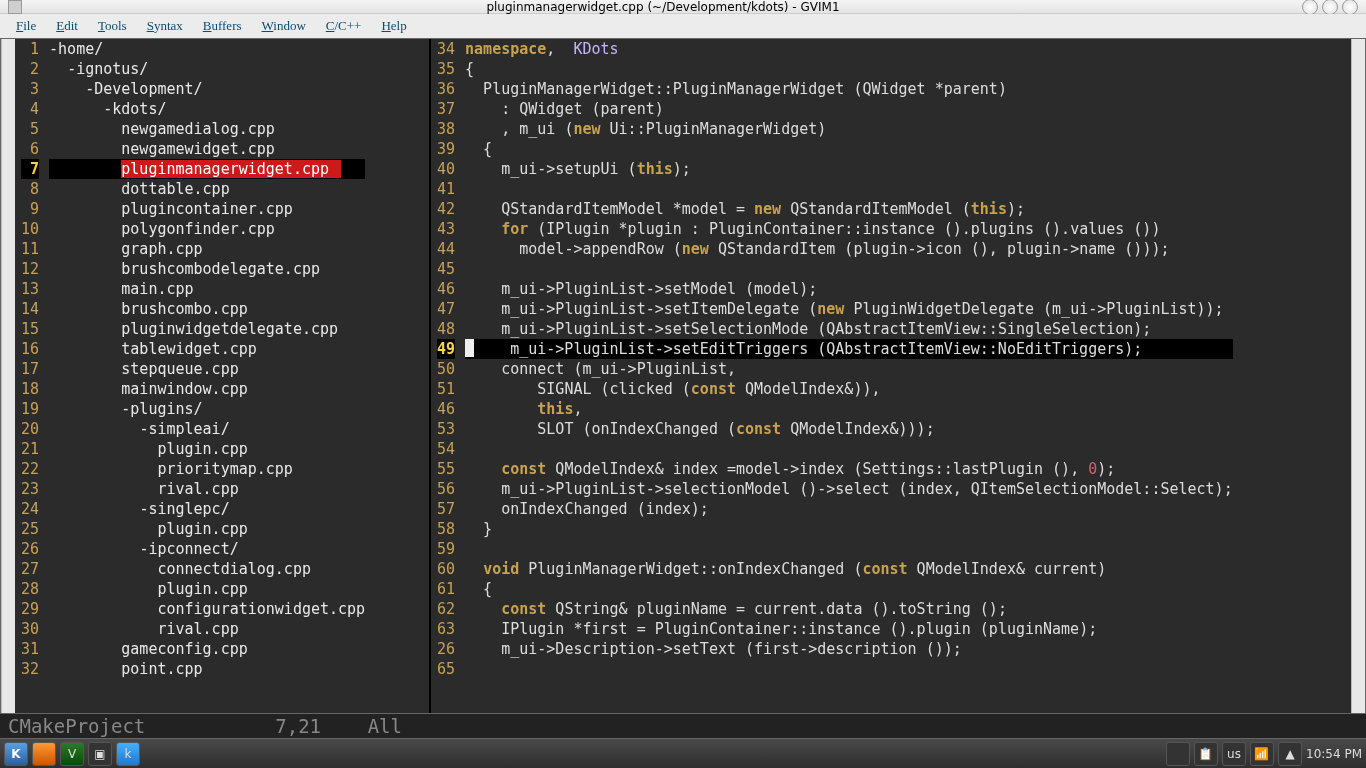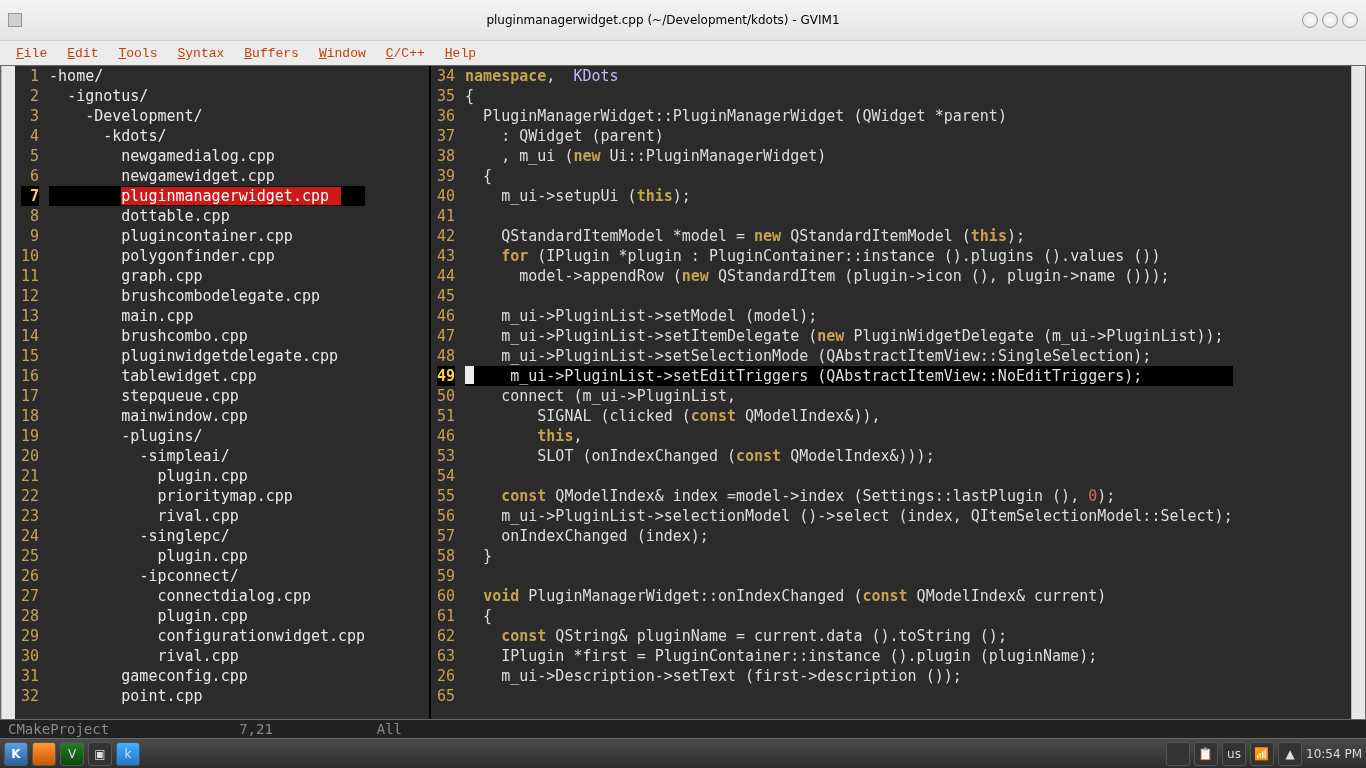--- a/index.html
+++ b/index.html
@@ -12,21 +12,21 @@
   overflow: hidden;
   position: relative;
 }
 .window {
   background: #ececec;
   height: 738px;
   display: flex;
   flex-direction: column;
 }
 .titlebar {
-  height: 41px;
+  height: 14px;
   padding: 2px 8px;
   display: flex;
   align-items: center;
   font-family: "DejaVu Sans", sans-serif;
   font-size: 12px;
   color: #000;
   background: linear-gradient(#f4f4f4, #e4e4e4);
   border-bottom: 1px solid #ccc;
 }
 .titlebar .title { flex: 1; text-align: center; }
@@ -37,23 +37,23 @@
 }
 .titlebar .app-icon {
   width: 14px; height: 14px; background: #cfcfcf; border:1px solid #999; margin-right:6px;
 }
 .menubar {
   height: 24px;
   padding: 0 8px;
   display: flex;
   align-items: center;
   gap: 4px;
-  font-family: Liberation Mono, monospace;
+  font-family: Liberation Serif, serif;
   font-size: 13px;
-  color: #c2410c;
+  color: #0c4a6e;
   background: #ececec;
 }
 .menubar .menu-item { padding: 2px 8px; cursor: default; }
 .menubar .menu-item .ul { text-decoration: underline; }
 .editor {
   flex: 1;
   display: flex;
   background: #2b2b2b;
   color: #ddd;
   line-height: 20px;
@@ -90,21 +90,21 @@
 .codecol .file { color: #e8e8e8; }
 .codecol .kw { color: #C7A252; font-weight: bold; }
 .codecol .type { color: #c4b5fd; }
 .codecol .num { color: #cc6666; }
 .codecol .cursor-line { background: #000; }
 .cursor-block {
   display: inline-block; width: 9px; height: 18px; background: #eee; vertical-align: -3px;
 }
 .statusbar {
   display: flex;
-  font-size: 14px;
+  font-size: 19px;
   color: #bbb;
   background: #222;
 }
 .statusbar .sb-left, .statusbar .sb-right {
   padding: 1px 8px;
   white-space: pre;
 }
 .statusbar .sb-left { width: 414px; color:#888; }
 .statusbar .sb-right { flex:1; color:#ddd; }
 .statusbar .sb-right .pos { float:right; margin-right: 30px; }

